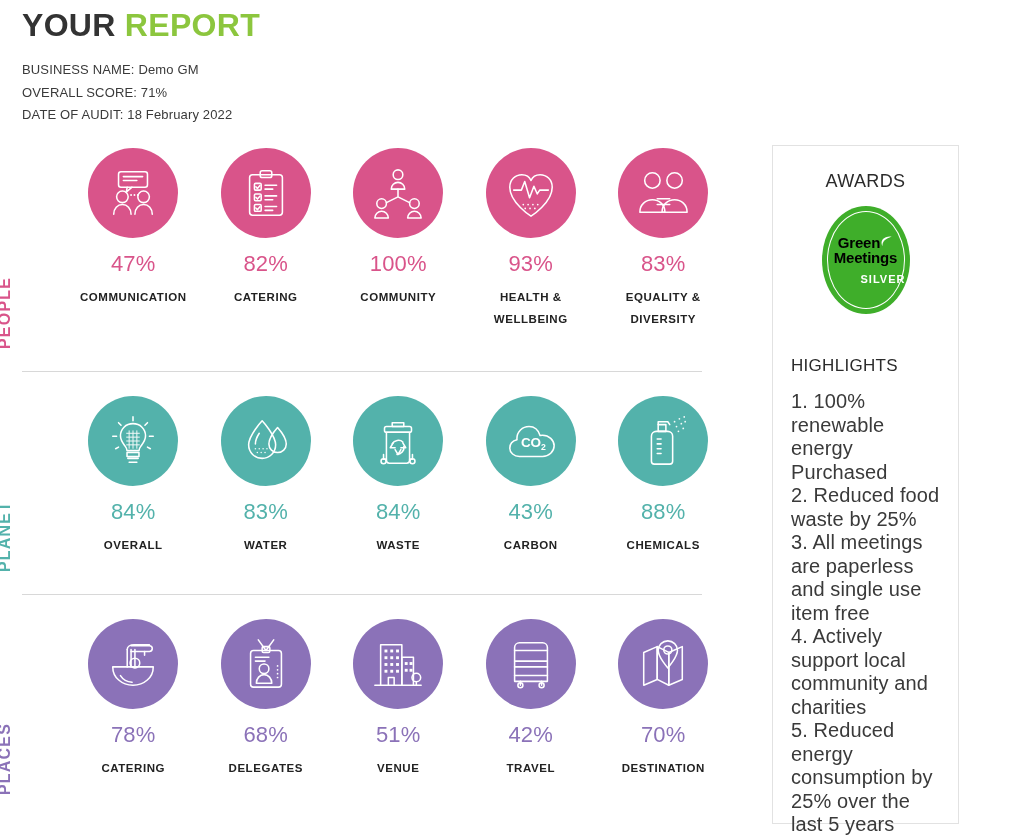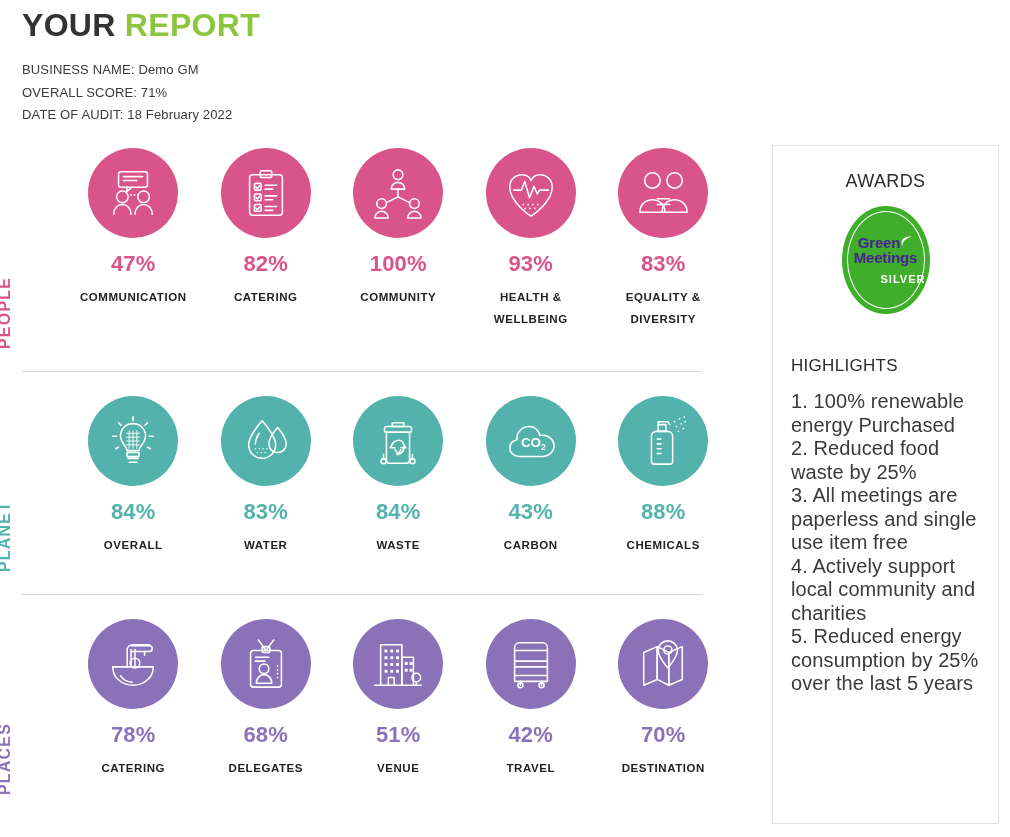--- a/index.html
+++ b/index.html
@@ -46,41 +46,41 @@
     margin: 0 auto;
     display: flex; align-items: center; justify-content: center;
   }
   .c-people { background: #D9548A; }
   .c-planet { background: #53B2AB; }
   .c-places { background: #8B72B8; }
   .circle svg { display: block; }
 
   .pct {
     margin-top: 13px;
-    font-size: 22px; font-weight: bold; letter-spacing: .2px;
+    font-size: 22px; font-weight: normal; letter-spacing: .2px;
   }
   .p-people { color: #D9548A; }
   .p-planet { color: #53B2AB; }
   .p-places { color: #8B72B8; }
 
   .cap {
     margin-top: 9px;
     font-size: 11.5px; font-weight: bold; color: #222222;
     letter-spacing: .55px; line-height: 22px;
   }
 
   .divider {
     position: absolute; left: 22px; width: 680px; height: 1px;
     background: #d8d8d8;
   }
 
   
   .sidebar {
     position: absolute; left: 772px; top: 145px;
-    width: 227px; height: 679px;
+    width: 187px; height: 679px;
     border: 1px solid #e2e2e2; background: #fff;
   }
   .awards-title {
     text-align: center; margin-top: 25px;
     font-size: 18px; color: #2b2b2b; letter-spacing: .4px;
   }
   .badge-wrap { display: flex; justify-content: center; margin-top: 14px; }
   .badge {
     width: 88px; height: 108px; border-radius: 50%;
     background: #3FAE2A;
@@ -88,21 +88,21 @@
     align-items: center; justify-content: center;
     position: relative;
   }
   .badge::after {
     content: ""; position: absolute;
     left: 5px; top: 5px; right: 5px; bottom: 5px;
     border: 1.6px solid #ffffff; border-radius: 50%;
   }
   .badge-brand {
     position: relative; z-index: 2;
-    color: #4c1d95; font-weight: bold; font-size: 15px;
+    color: #000000; font-weight: bold; font-size: 15px;
     line-height: 15px; text-align: center; letter-spacing: -.2px;
   }
   .badge-leaf { position: relative; z-index: 2; }
   .badge-tier {
     position: relative; z-index: 2; margin-top: 8px;
     color: #fff; font-size: 11px; font-weight: bold; letter-spacing: 1px; padding-left: 35px;
   }
   .brand-row { display: flex; align-items: flex-start; justify-content: center; }
 
   .hl-title {

